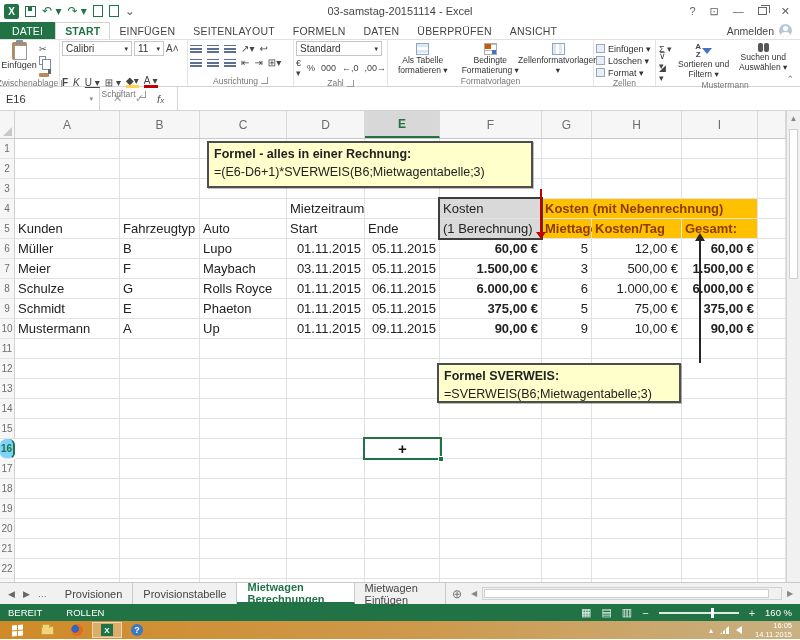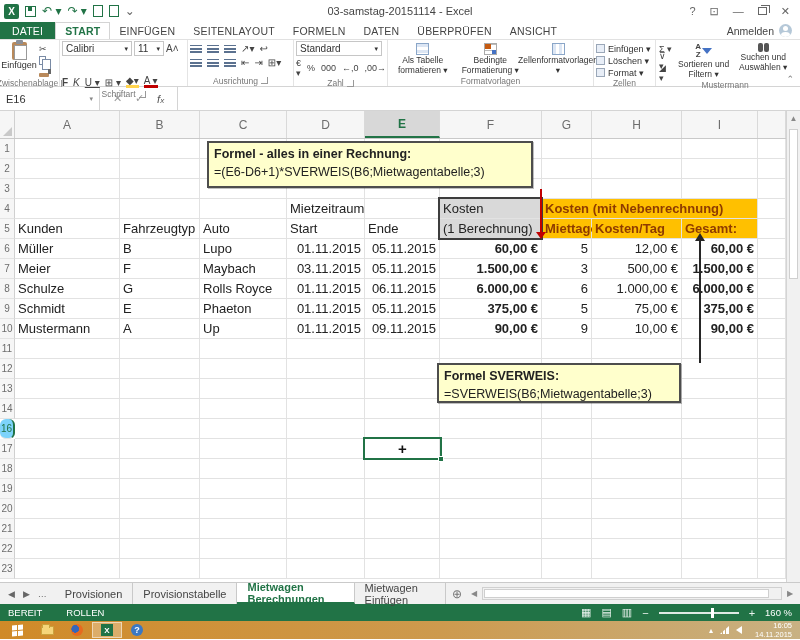--- a/index.html
+++ b/index.html
@@ -79,21 +79,21 @@
   
   .sheet { position:relative; height:471px; overflow:hidden; background:#fff; }
   .colheaders { position:absolute; left:0; top:0; right:14px; height:28px; display:flex; background:#f6f6f6; border-bottom:1px solid #c9c9c9; }
   .corner { width:15px; border-right:1px solid #d0d0d0; position:relative; background:#f6f6f6; }
   .corner::after { content:""; position:absolute; right:2px; bottom:2px; border-left:9px solid transparent; border-bottom:9px solid #c9c9c9; }
   .colh { border-right:1px solid #d9d9d9; display:flex; align-items:center; justify-content:center; font-size:12px; color:#6d6d6d; }
   .colh.sel { background:#d8d8d8; color:#217346; font-weight:bold; border-bottom:2px solid #217346; }
   .grid-rows { position:absolute; left:0; top:28px; right:14px; }
   .grow { display:flex; }
   .rowh { width:15px; border-right:1px solid #d0d0d0; border-bottom:1px solid #e4e4e4; background:#f6f6f6; font-size:10px; color:#6d6d6d; display:flex; align-items:center; justify-content:center; }
-  .rowh.sel { background:#7dd3fc; color:#217346; font-weight:normal; border-right:2px solid #217346;border-radius:6px; }
+  .rowh.sel { background:#7dd3fc; color:#217346; font-weight:bold; border-right:2px solid #217346;border-radius:6px; }
   .gcell { border-right:1px solid #e2e2e2; border-bottom:1px solid #e2e2e2; padding:0 3px; display:flex; align-items:center; white-space:nowrap; overflow:visible; font-size:13px; }
   .gcell.r { justify-content:flex-end; }
   
   .note { position:absolute; background:#ffffcc; border:2px solid #4d4d4d; padding:2px 5px; font-size:12.5px; line-height:1.45; box-shadow:1px 1px 0 rgba(0,0,0,.25); z-index:5; }
   .note .nt { font-weight:bold; }
   .graybox { position:absolute; left:438px; top:86px; width:105px; height:43px; border:2px solid #3d3d3d; z-index:4; pointer-events:none; }
   .red-line { position:absolute; left:540px; top:78px; width:2px; height:44px; background:#c00000; z-index:6; }
   .red-head { position:absolute; left:536px; top:121px; width:0; height:0; border-left:5px solid transparent; border-right:5px solid transparent; border-top:7px solid #c00000; z-index:6; }
   .blk-line { position:absolute; left:699px; top:130px; width:2px; height:122px; background:#262626; z-index:6; }
   .blk-head { position:absolute; left:695px; top:122px; width:0; height:0; border-left:5px solid transparent; border-right:5px solid transparent; border-bottom:8px solid #262626; z-index:6; }
@@ -545,20 +545,33 @@
         <div class="gcell" style="width:87px;"></div>
         <div class="gcell" style="width:78px;"></div>
         <div class="gcell" style="width:75px;"></div>
         <div class="gcell" style="width:102px;"></div>
         <div class="gcell" style="width:50px;"></div>
         <div class="gcell" style="width:90px;"></div>
         <div class="gcell" style="width:76px;"></div>
         <div class="gcell" style="width:28px;"></div>
       </div>
       <div class="grow" style="height:20px">
+        <div class="rowh">15</div>
+        <div class="gcell" style="width:105px;"></div>
+        <div class="gcell" style="width:80px;"></div>
+        <div class="gcell" style="width:87px;"></div>
+        <div class="gcell" style="width:78px;"></div>
+        <div class="gcell" style="width:75px;"></div>
+        <div class="gcell" style="width:102px;"></div>
+        <div class="gcell" style="width:50px;"></div>
+        <div class="gcell" style="width:90px;"></div>
+        <div class="gcell" style="width:76px;"></div>
+        <div class="gcell" style="width:28px;"></div>
+      </div>
+      <div class="grow" style="height:20px">
         <div class="rowh sel">16</div>
         <div class="gcell" style="width:105px;"></div>
         <div class="gcell" style="width:80px;"></div>
         <div class="gcell" style="width:87px;"></div>
         <div class="gcell" style="width:78px;"></div>
         <div class="gcell" style="width:75px;"></div>
         <div class="gcell" style="width:102px;"></div>
         <div class="gcell" style="width:50px;"></div>
         <div class="gcell" style="width:90px;"></div>
         <div class="gcell" style="width:76px;"></div>

